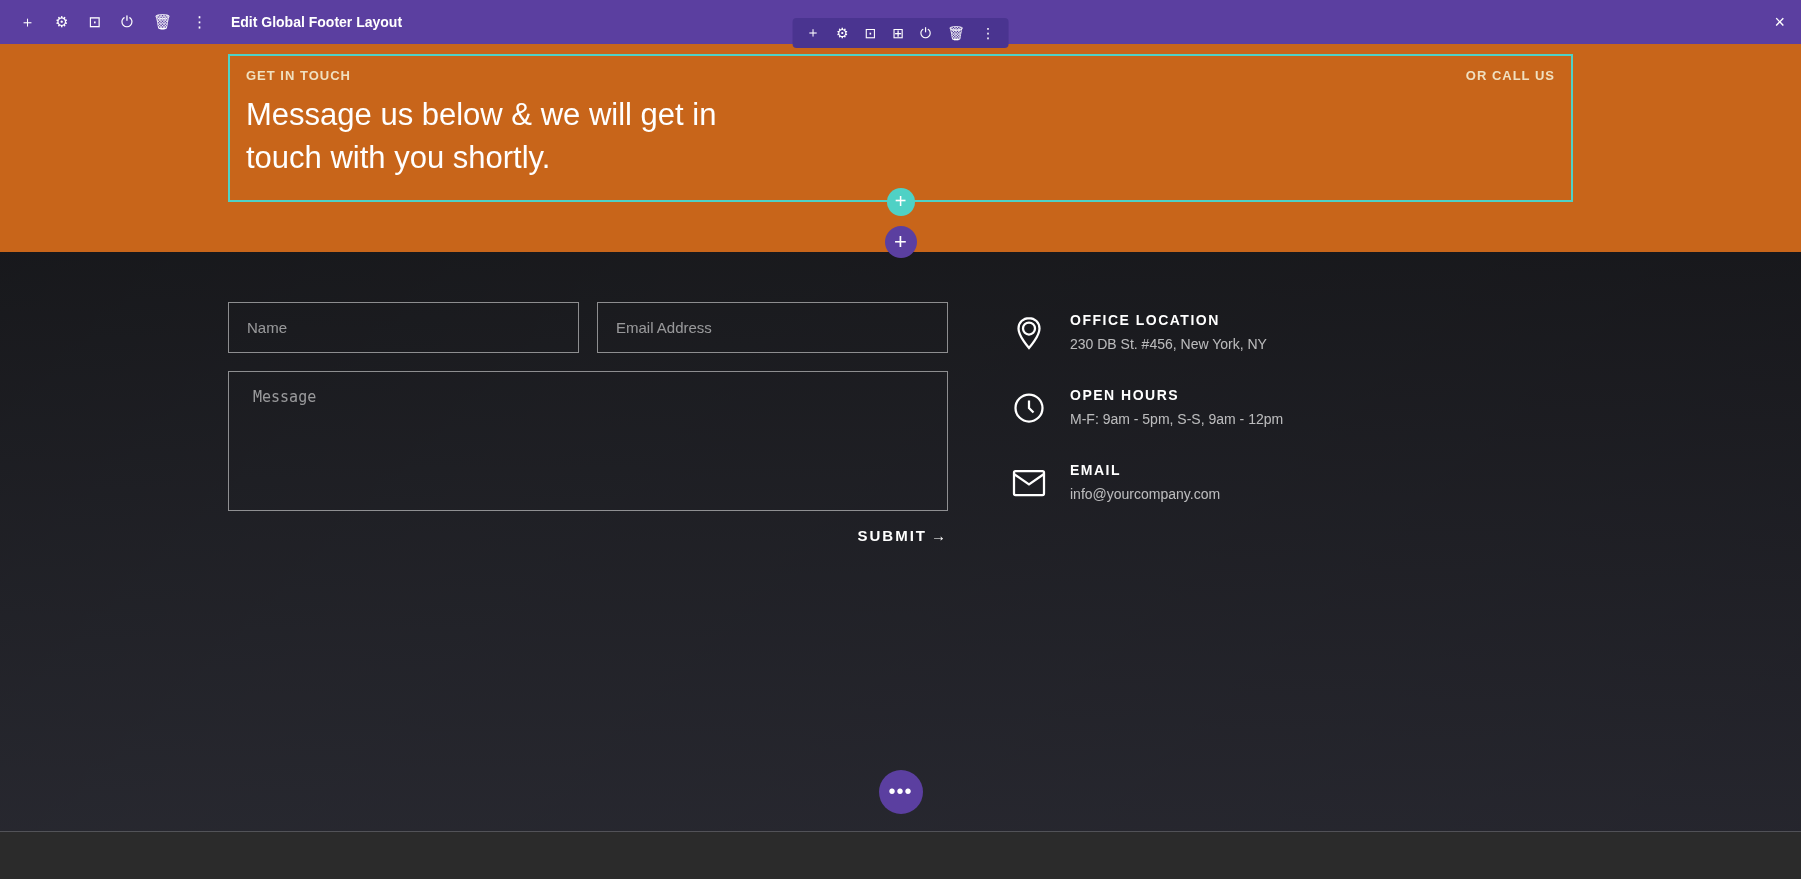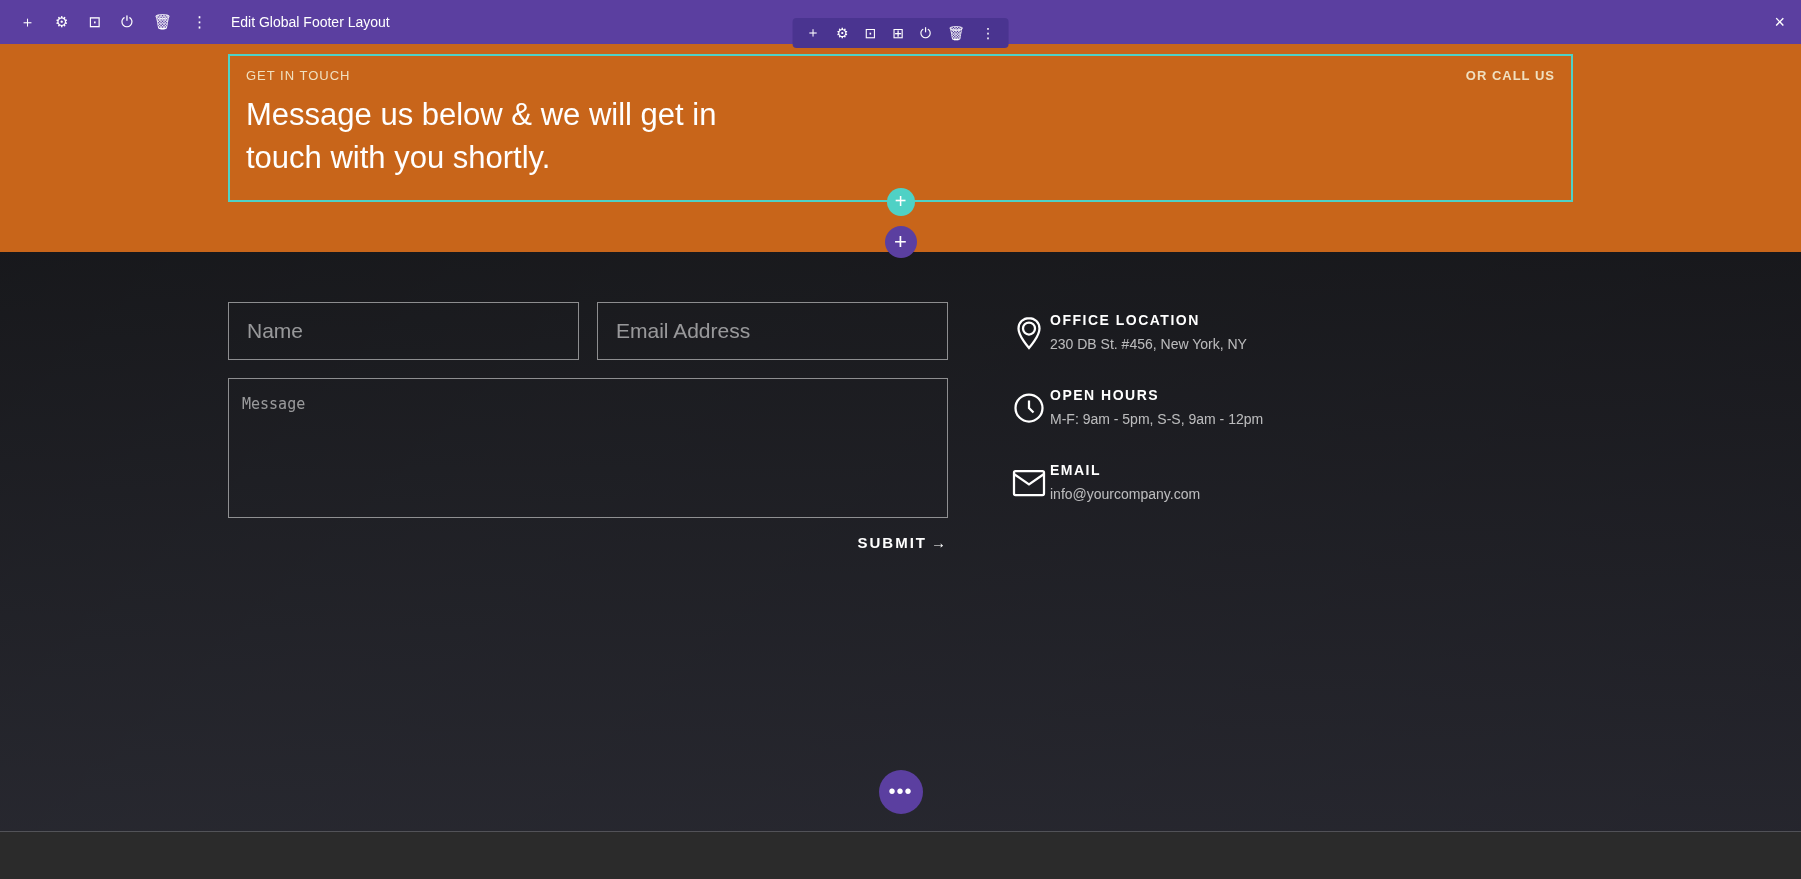--- a/index.html
+++ b/index.html
@@ -16,21 +16,21 @@
       justify-content: space-between;
     }
     .top-bar-left {
       display: flex;
       align-items: center;
       gap: 12px;
     }
     .top-bar-title {
       color: #fff;
       font-size: 14px;
-      font-weight: 400;
+      font-weight: 700;
       margin-left: 8px;
     }
     .top-bar-close {
       color: #fff;
       font-size: 18px;
       cursor: pointer;
       background: none;
       border: none;
       line-height: 1;
     }
@@ -75,21 +75,21 @@
 
     .orange-content {
       display: flex;
       justify-content: space-between;
       align-items: flex-start;
     }
     .orange-left { flex: 1; }
     .get-in-touch-label {
       color: #f0e0c0;
       font-size: 13px;
-      font-weight: 400;
+      font-weight: 700;
       letter-spacing: 1px;
       text-transform: uppercase;
       margin-bottom: 10px;
     }
     .orange-heading {
       color: #fff;
       font-size: 31px;
       font-weight: 400;
       line-height: 1.4;
       max-width: 520px;
@@ -199,32 +199,32 @@
     .form-row {
       display: flex;
       gap: 18px;
       margin-bottom: 18px;
     }
     .form-field {
       flex: 1;
       background: transparent;
       border: 1px solid rgba(255,255,255,0.5);
       color: rgba(255,255,255,0.6);
-      font-size: 21px;
+      font-size: 15px;
       padding: 16px 18px;
       outline: none;
     }
     .form-field::placeholder { color: rgba(255,255,255,0.55); }
     .form-textarea {
       width: 100%;
       background: transparent;
       border: 1px solid rgba(255,255,255,0.5);
       color: rgba(255,255,255,0.6);
       font-size: 15px;
-      padding: 16px 13px;
+      padding: 16px 24px;
       outline: none;
       resize: none;
       height: 140px;
       display: block;
     }
     .form-textarea::placeholder { color: rgba(255,255,255,0.55); }
 
     .submit-row {
       display: flex;
       justify-content: flex-end;
@@ -241,20 +241,21 @@
       display: flex;
       align-items: center;
       gap: 4px;
       text-transform: uppercase;
     }
 
     
     .info-item {
       display: flex;
       align-items: center;
+      gap: 20px;
       margin-bottom: 32px;
     }
     .info-icon {
       width: 42px;
       height: 42px;
       flex-shrink: 0;
       display: flex;
       align-items: center;
       justify-content: center;
     }

